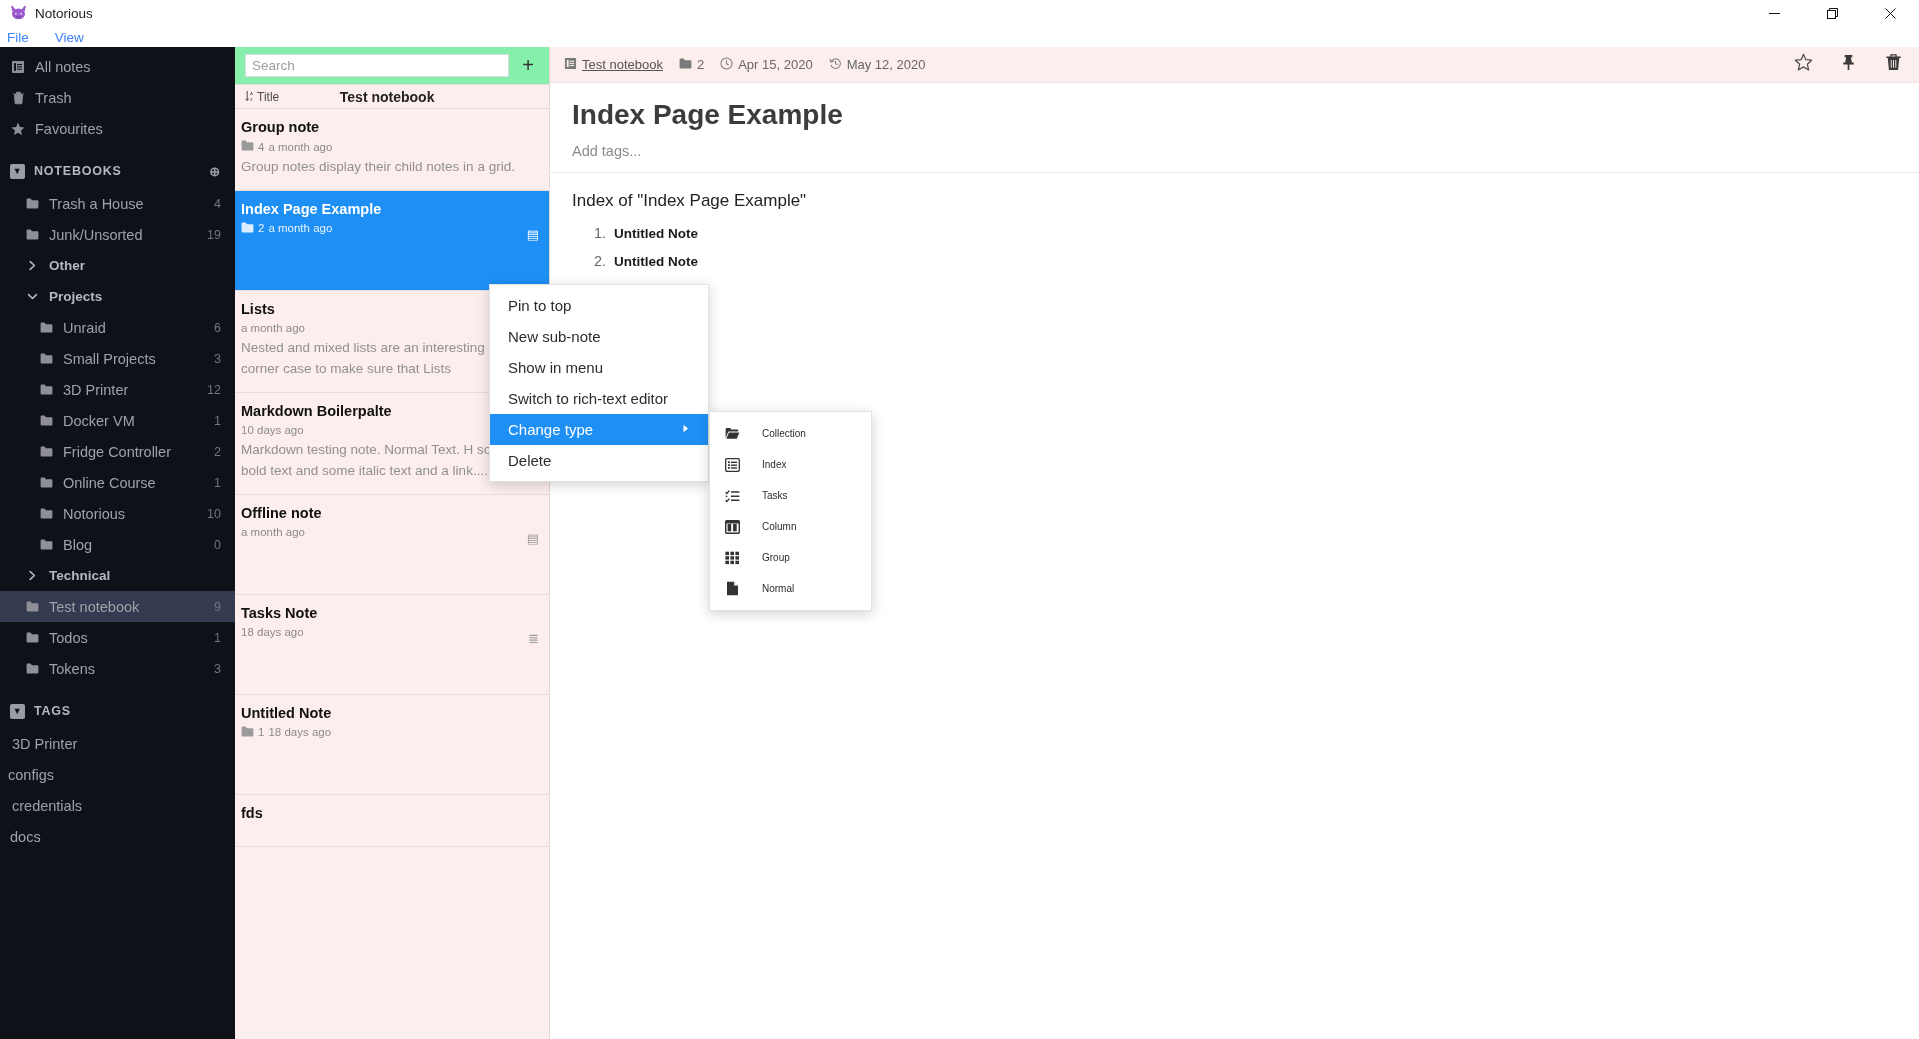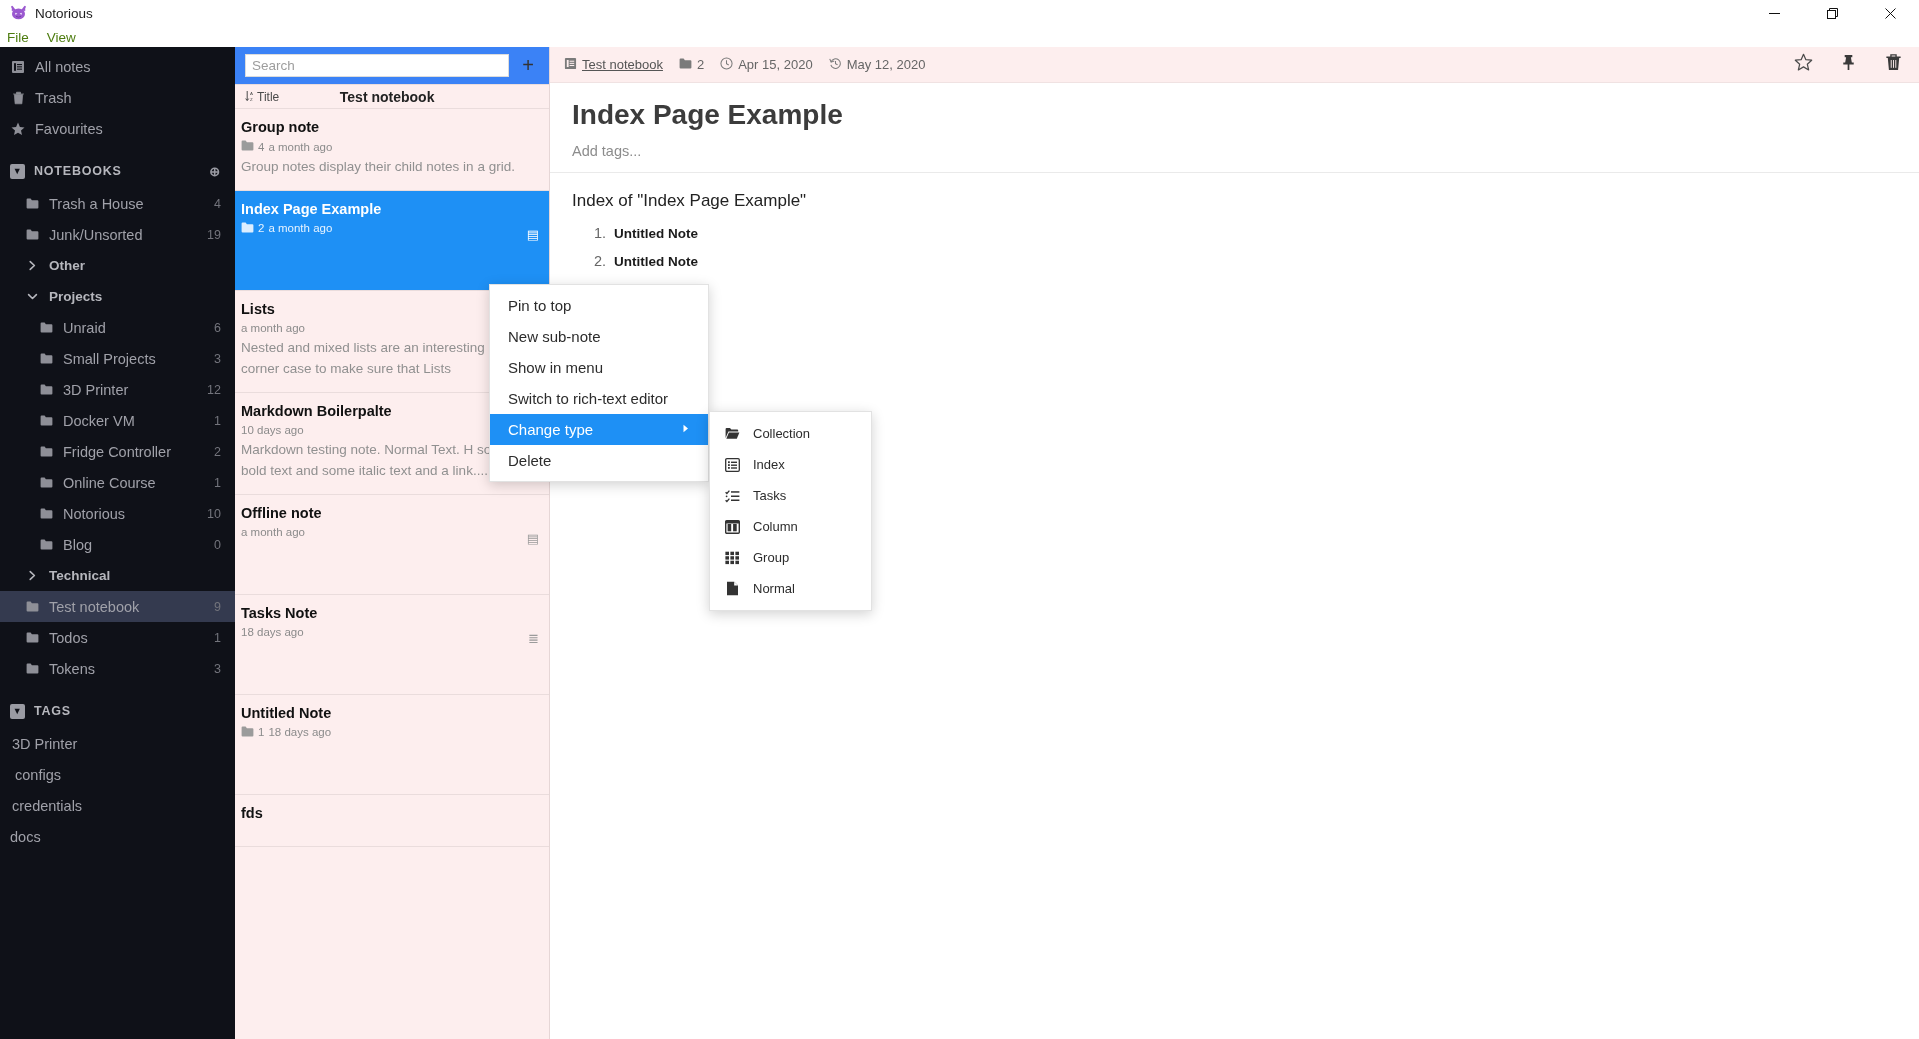--- a/index.html
+++ b/index.html
@@ -25,22 +25,22 @@
     width: 58px; height: 27px;
     display: flex; align-items: center; justify-content: center;
     color: #111; font-size: 13px;
   }
 
   
   .menubar {
     height: 20px; width: 100%;
     background: #ffffff;
     display: flex; align-items: center;
-    padding-left: 7px; gap: 18px;
-    font-size: 13.5px; color: #4d7c0f;
+    padding-left: 7px; gap: 26px;
+    font-size: 13.5px; color: #3b82f6;
   }
   .menubar span { cursor: default; }
 
   
   .shell { display: flex; height: calc(1039px - 47px); width: 100%; }
 
   
   .sidebar {
     width: 235px; flex: 0 0 235px;
     background: #0f1118;
@@ -88,21 +88,21 @@
   .notelist {
     width: 315px; flex: 0 0 315px;
     background: #fdeeee;
     border-right: 1px solid #e6d6d6;
     display: flex; flex-direction: column;
     overflow: hidden;
   }
   .nl-search {
     height: 37px; display: flex; align-items: center;
     padding: 0 10px; gap: 8px;
-    background: #3b82f6;
+    background: #86efac;
   }
   .nl-search input {
     flex: 1; height: 23px;
     border: 1px solid #dcdcdc; background: #fff;
     font-size: 13.5px; padding: 0 6px;
     color: #333; outline: none;
     font-family: "Liberation Sans", sans-serif;
   }
   .nl-search input::placeholder { color: #9d9d9d; }
   .nl-add { font-size: 20px; color: #333; width: 22px; text-align: center; cursor: pointer; }
@@ -188,22 +188,22 @@
     left: 709px; top: 411px;
     width: 163px;
     background: #fff;
     border: 1px solid #e2e2e2;
     box-shadow: 0 3px 12px rgba(0,0,0,0.18);
     padding: 6px 0;
     z-index: 60;
   }
   .submenu .si {
     height: 31px; display: flex; align-items: center;
-    padding: 0 14px; gap: 13px;
-    font-size: 13px; color: #2c2c2c; cursor: pointer;
+    padding: 0 14px; gap: 22px;
+    font-size: 10px; color: #2c2c2c; cursor: pointer;
   }
   .submenu .si .sico { font-size: 14px; width: 16px; display: inline-flex; justify-content: center; color: #333; }
 
   .stage { position: relative; width: 100%; height: 100%; }
 </style>
 </head>
 <body>
 
 <div class="stage">
 
@@ -435,21 +435,21 @@
 
       <div class="sb-section">
         <span class="caret-box">▼</span>
         <span>TAGS</span>
       </div>
 
       <div id="tags-container">
           <div class="sb-row" style="padding-left: 12px;">
             <span class="lbl">3D Printer</span>
           </div>
-          <div class="sb-row" style="padding-left: 15px;">
+          <div class="sb-row" style="padding-left: 8px;">
             <span class="lbl">configs</span>
           </div>
           <div class="sb-row" style="padding-left: 12px;">
             <span class="lbl">credentials</span>
           </div>
           <div class="sb-row" style="">
             <span class="lbl">docs</span>
           </div>
         </div>
     </div>

